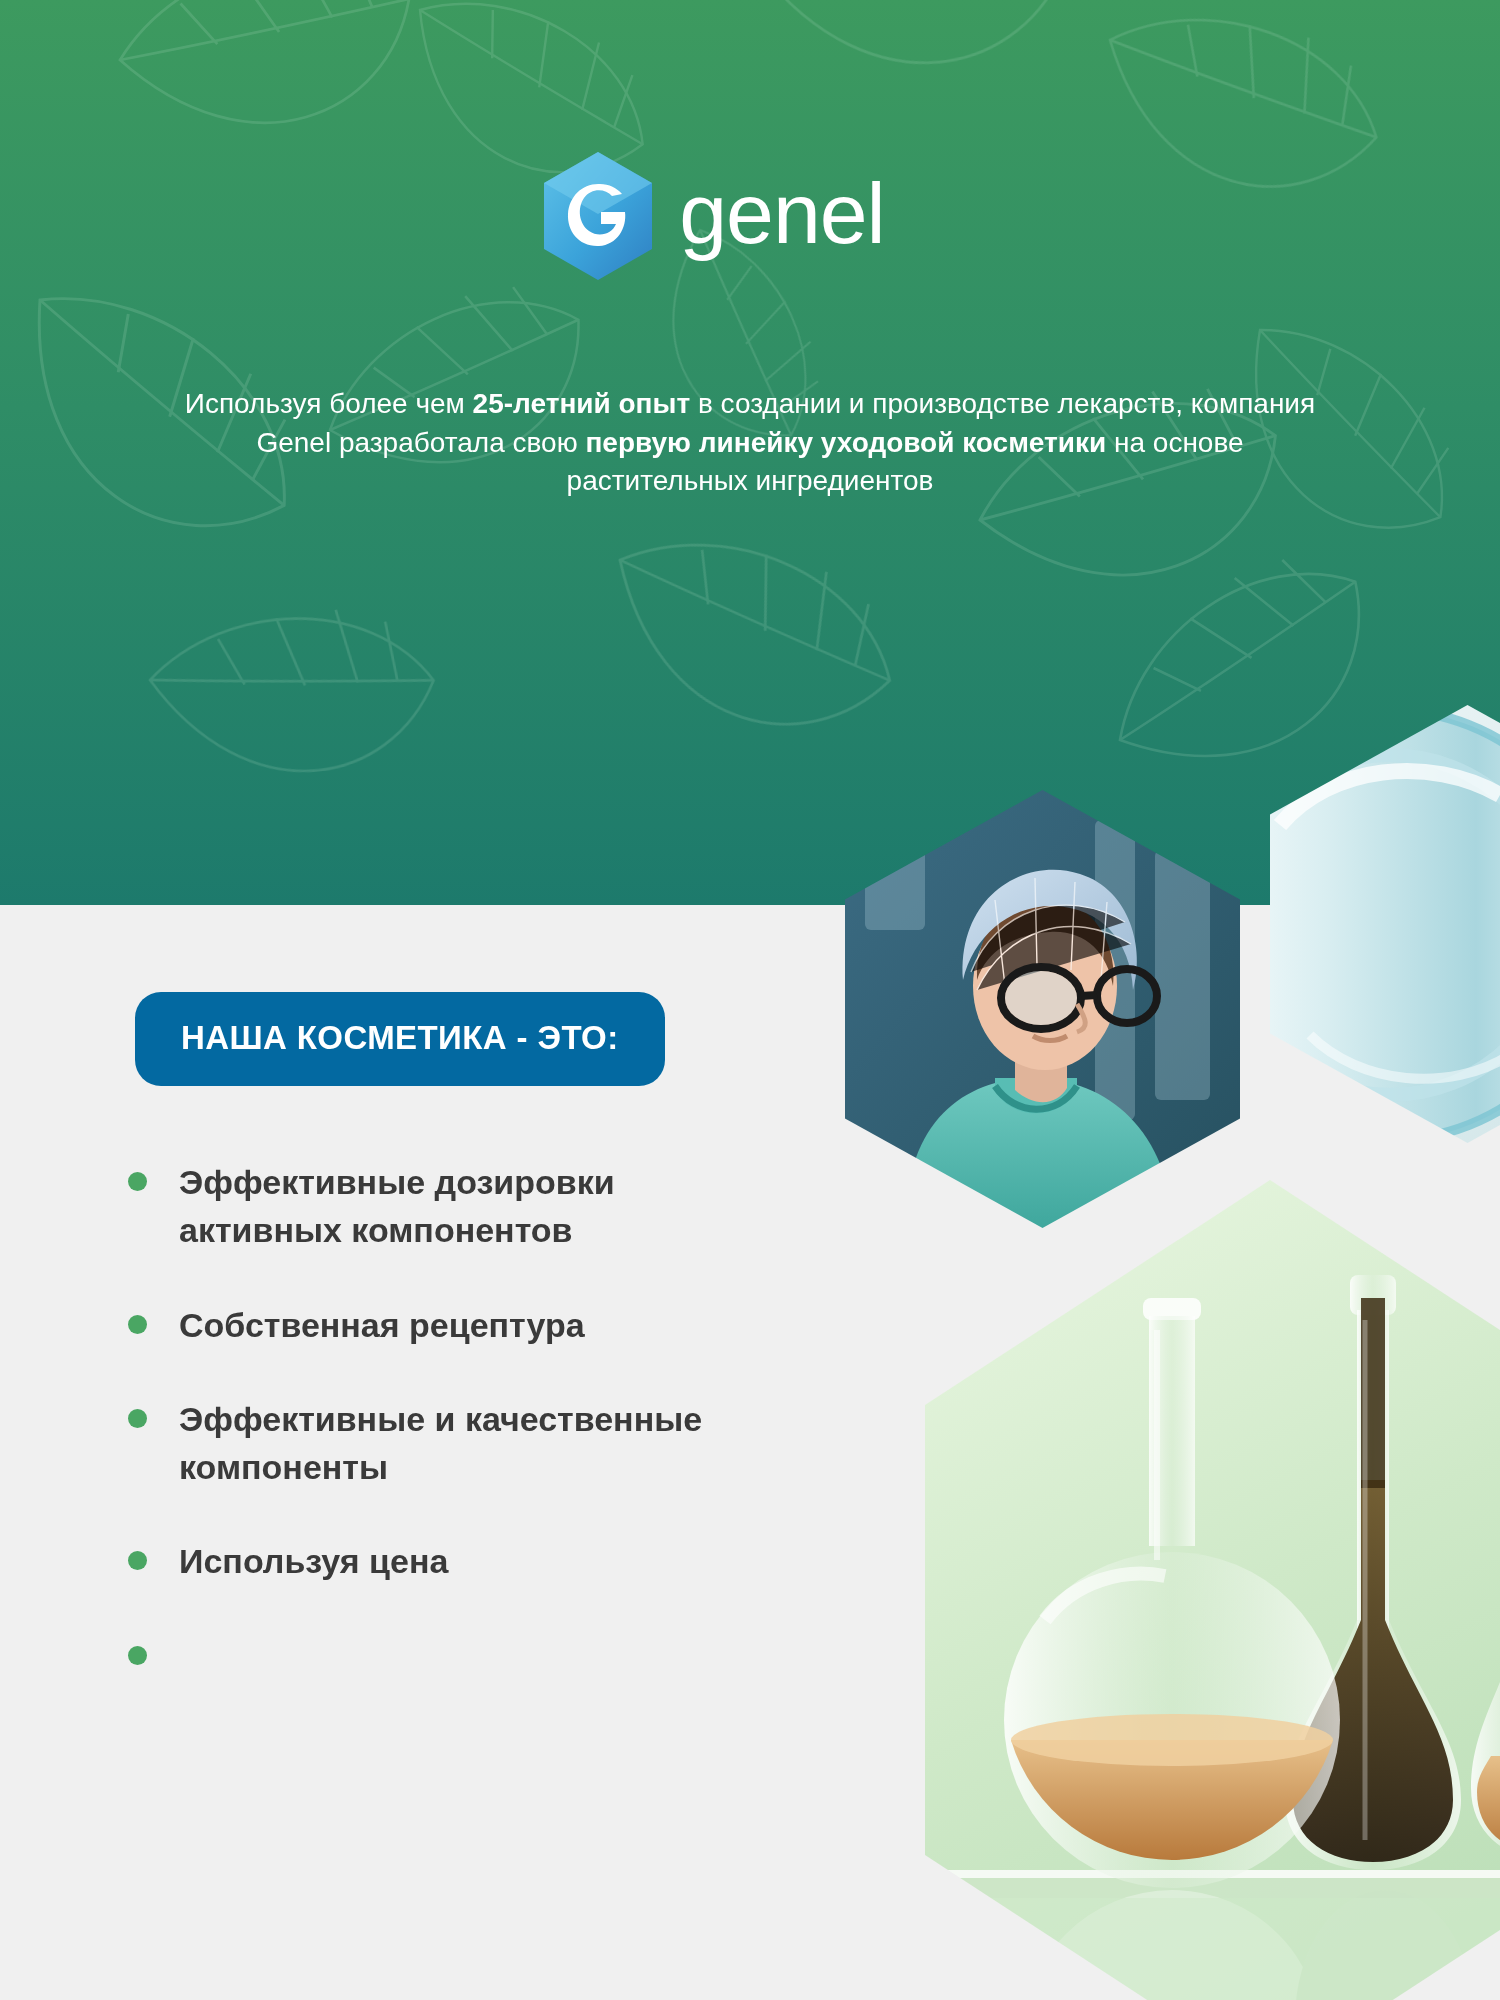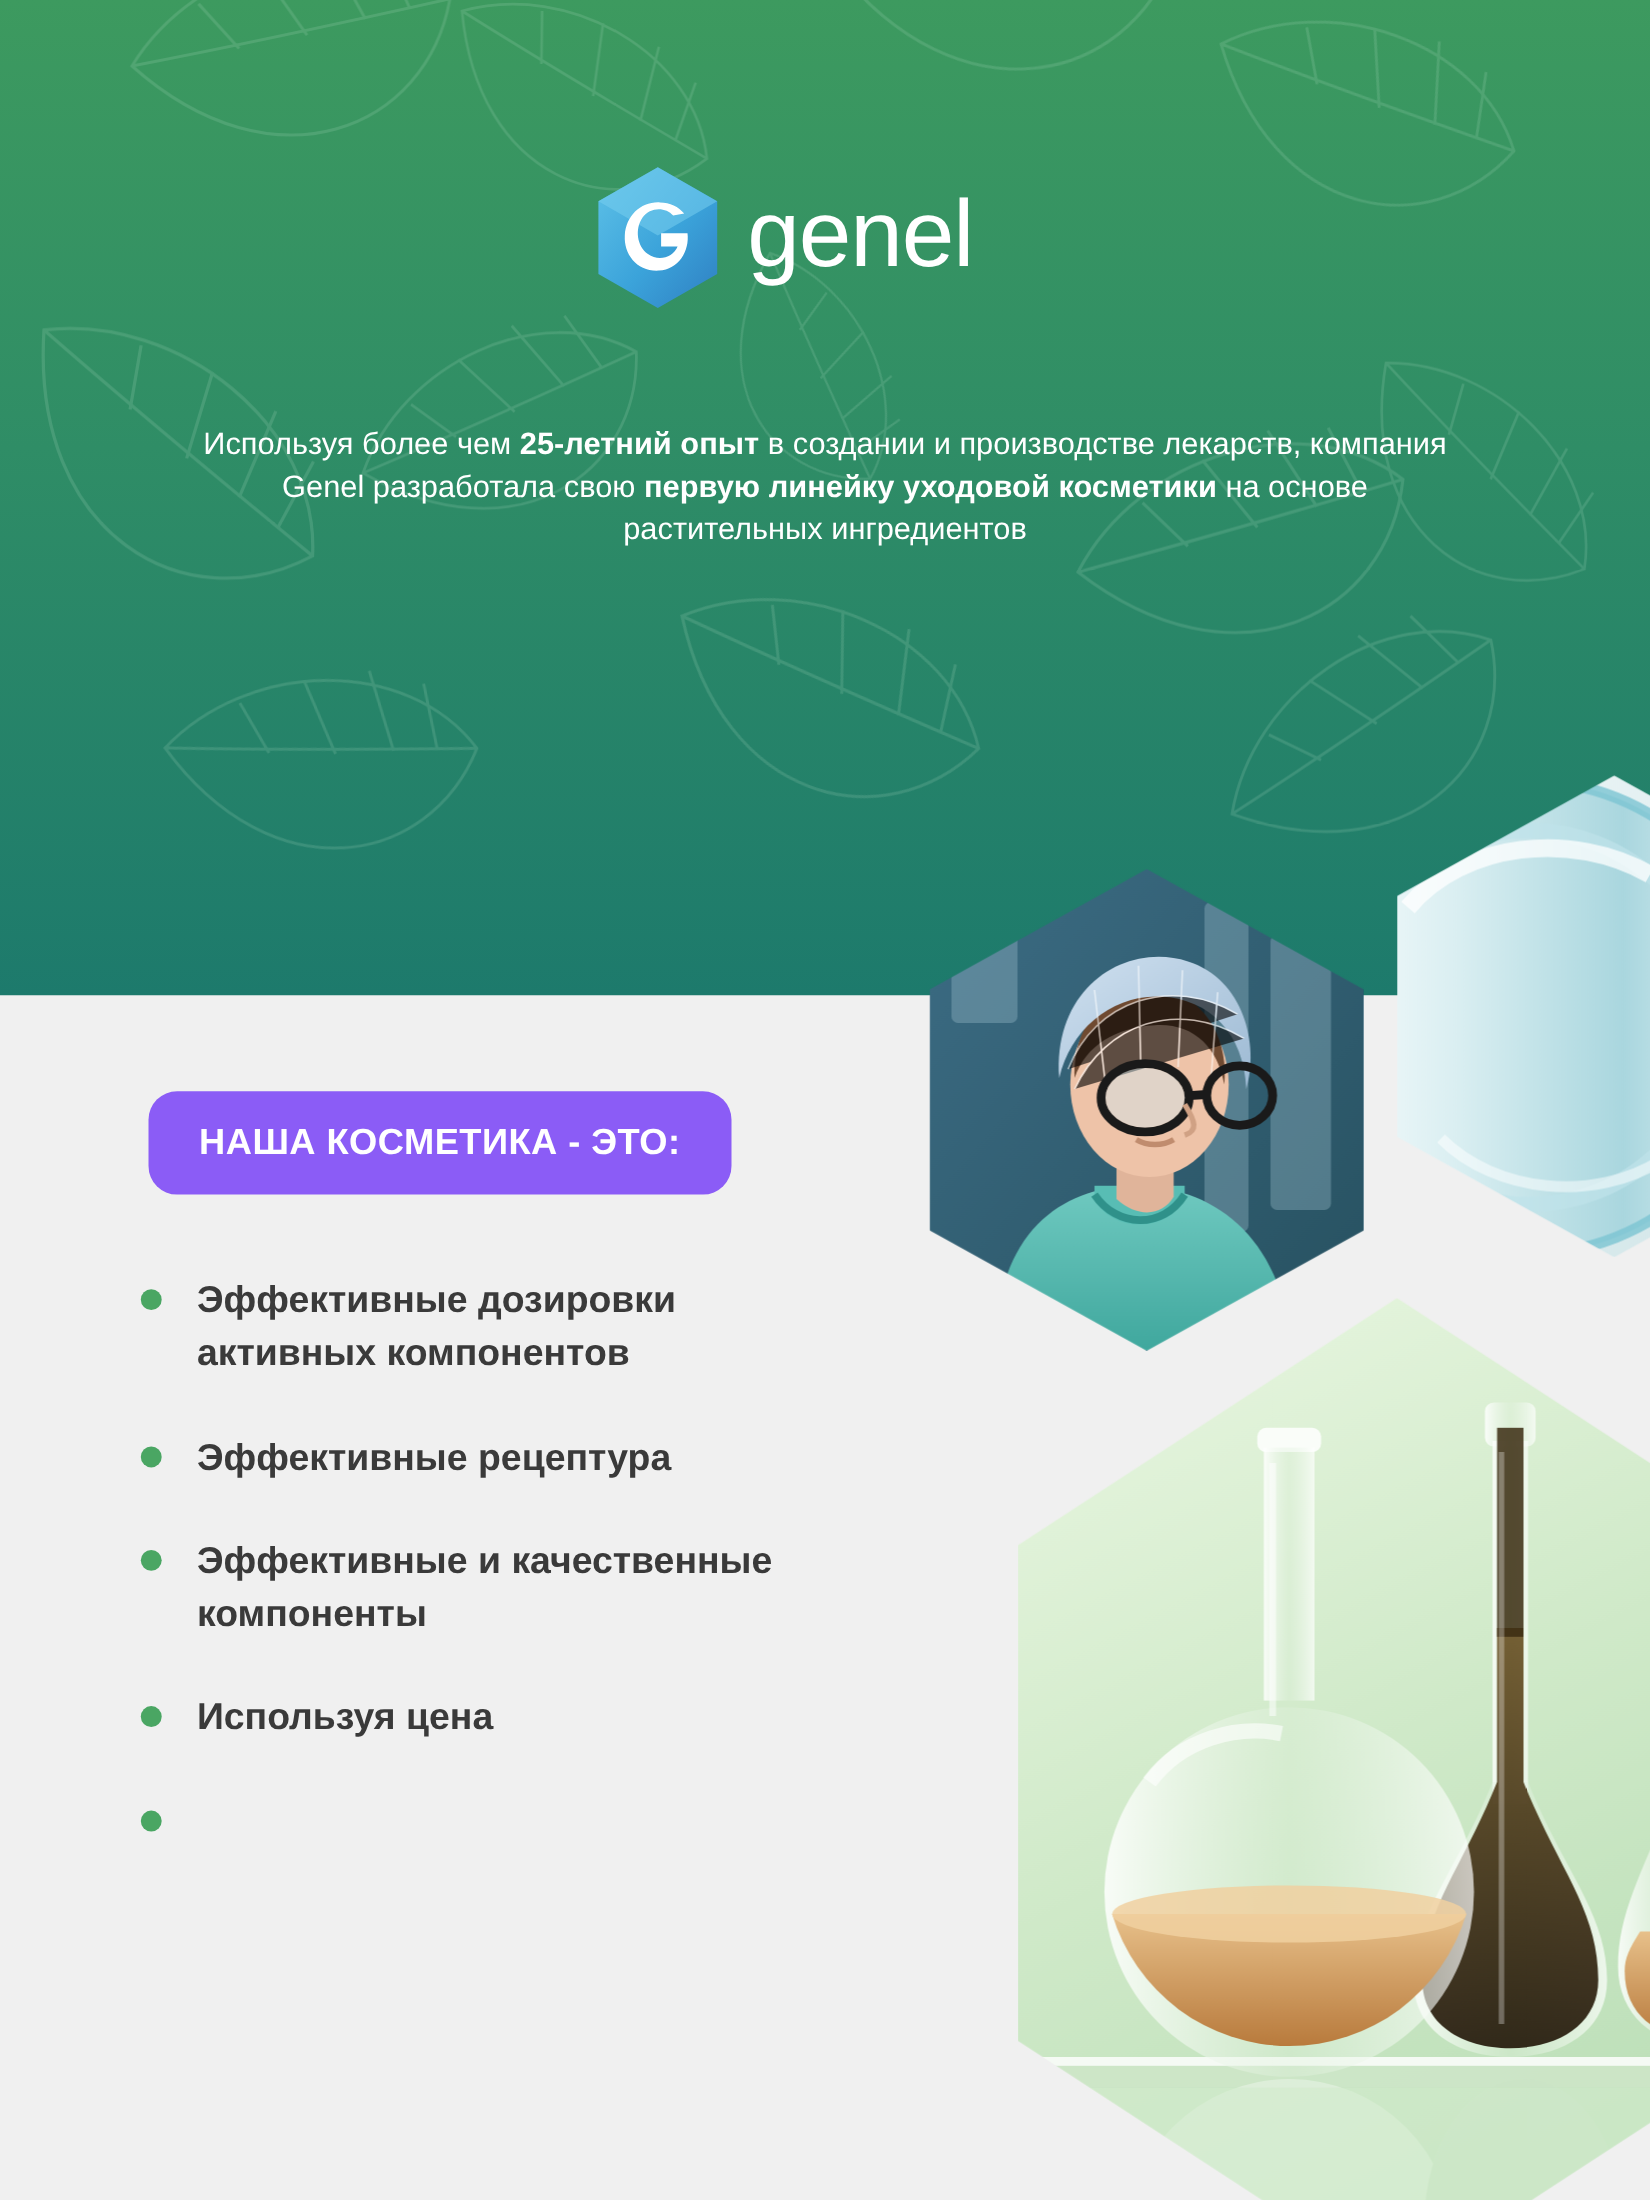--- a/index.html
+++ b/index.html
@@ -91,21 +91,21 @@
     width: 1500px;
     height: 1095px;
     background: #f0f0f0;
   }
 
   
   .badge {
     position: absolute;
     left: 135px;
     top: 992px;
-    background: #8b5cf6;
+    background: #0369a1;
     color: #ffffff;
     border-radius: 26px;
     padding: 27px 46px 29px 46px;
     font-size: 33px;
     font-weight: 700;
     letter-spacing: 0.4px;
     box-sizing: border-box;
   }
 
   
@@ -279,21 +279,21 @@
 
   <div class="badge">НАША КОСМЕТИКА - ЭТО:</div>
 
   <div class="bullets">
     <div class="bullet">
       <span class="dot"></span>
       <span class="bullet-text">Эффективные дозировки активных компонентов</span>
     </div>
     <div class="bullet">
       <span class="dot"></span>
-      <span class="bullet-text">Эффективные рецептура</span>
+      <span class="bullet-text">Собственная рецептура</span>
     </div>
     <div class="bullet">
       <span class="dot"></span>
       <span class="bullet-text">Эффективные и качественные компоненты</span>
     </div>
     <div class="bullet">
       <span class="dot"></span>
       <span class="bullet-text">Используя цена</span>
     </div>
     <div class="bullet">

